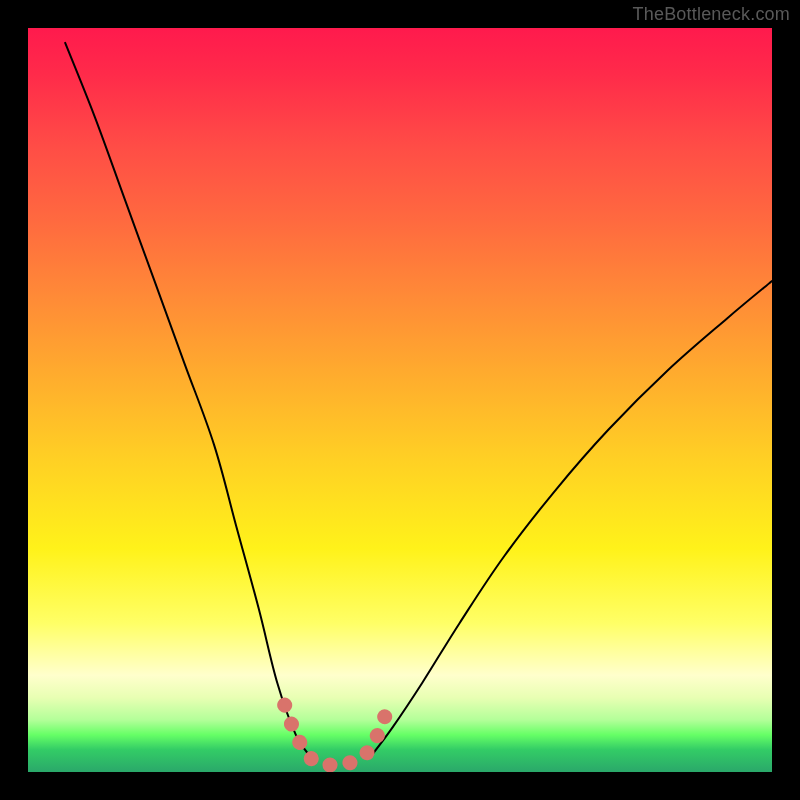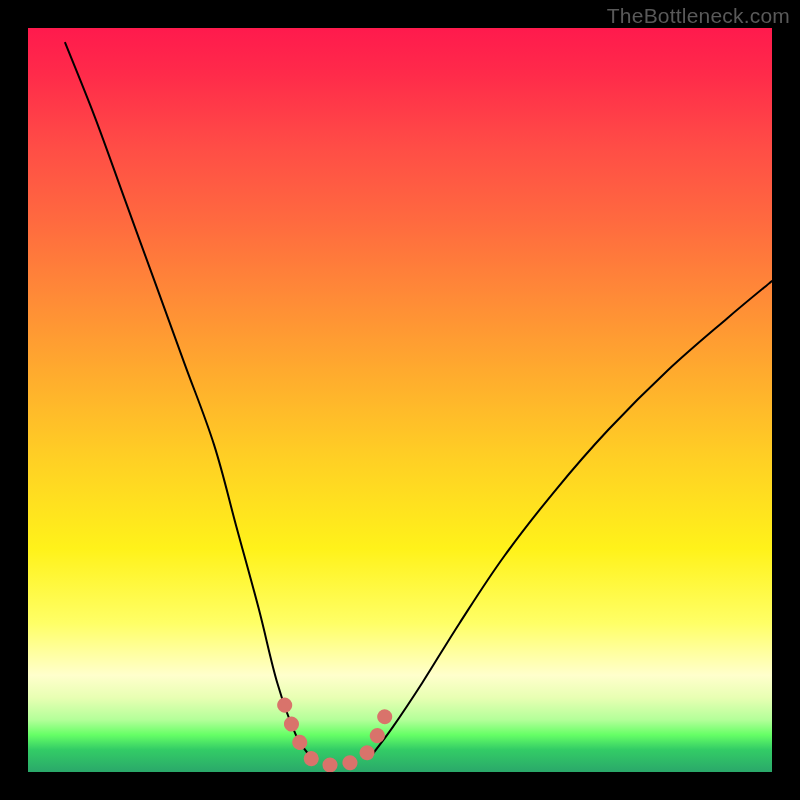--- a/index.html
+++ b/index.html
@@ -50,21 +50,21 @@
     left: 0;
     top: 0;
     width: 744px;
     height: 744px;
   }
   .watermark {
     position: absolute;
     top: 4px;
     right: 10px;
     color: #595959;
-    font-size: 21px;
+    font-size: 18px;
     font-weight: 400;
     letter-spacing: 0.2px;
     user-select: none;
     text-align: center;
   }
 </style>
 </head>
 <body>
 
 <div class="frame">

